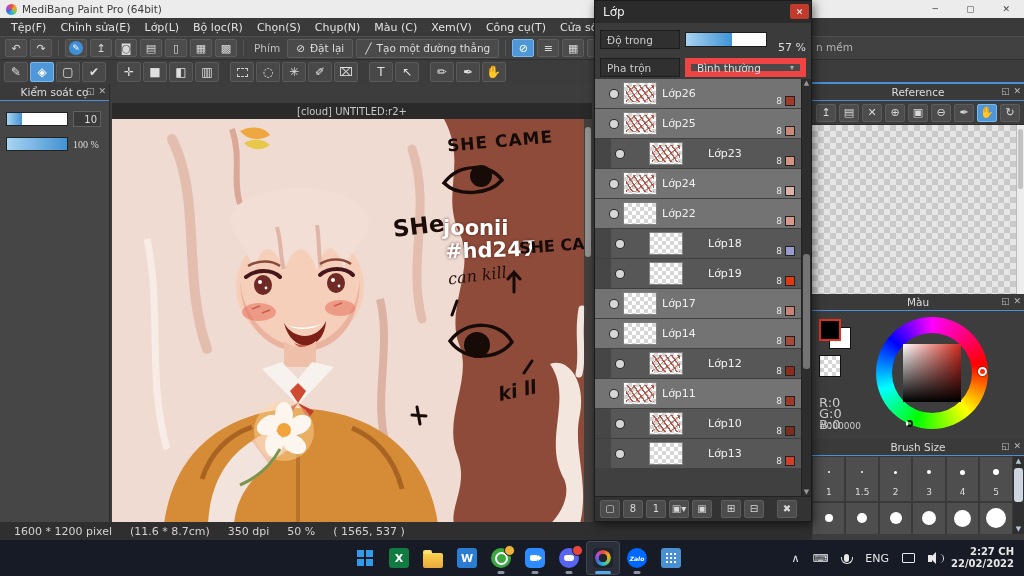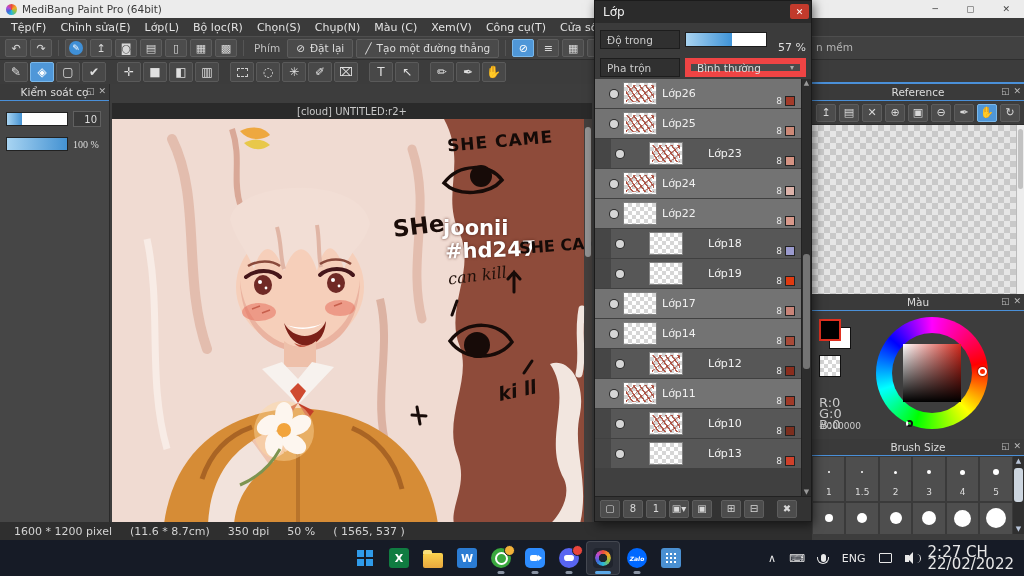--- a/index.html
+++ b/index.html
@@ -167,21 +167,21 @@
   .k-calculator .tb-ic{background:#4a90d2;border-radius:3px;}
   .k-calculator .tb-ic::after{content:"";width:2px;height:2px;background:#fff;box-shadow:0 4px #fff,0 8px #fff,4px 0 #fff,4px 4px #fff,4px 8px #fff,8px 0 #fff,8px 4px #fff,8px 8px #fff;margin:-8px 0 0 -8px;}
   .tb-tray{position:absolute;right:10px;display:flex;align-items:center;gap:13px;color:#e8e8e8;}
   .tray-g{font-size:11px;color:#e8e8e8;}
   .ic-mic{position:relative;width:5px;height:8px;background:#e8e8e8;border-radius:3px;margin:0 3px;}
   .ic-mic::after{content:"";position:absolute;left:-3.5px;top:3px;width:10px;height:6px;border:1.5px solid #e8e8e8;border-top:none;border-radius:0 0 7px 7px;}
   .ic-mon{width:13px;height:10px;border:1.5px solid #e8e8e8;border-radius:1px;}
   .ic-spk{position:relative;width:4px;height:7px;background:#e8e8e8;margin-right:6px;}
   .ic-spk::before{content:"";position:absolute;left:2px;top:-2.5px;border-right:6px solid #e8e8e8;border-top:6px solid transparent;border-bottom:6px solid transparent;}
   .ic-spk::after{content:"";position:absolute;left:11px;top:-1px;width:4px;height:9px;border-right:1.5px solid #e8e8e8;border-radius:0 7px 7px 0;}
-  .clock{font-size:15px;line-height:12px;}
+  .clock{text-align:right;font-size:10px;line-height:12px;font-weight:bold;}
 </style>
 </head>
 <body>
 
 <div id="stage">
 
   <div class="titlebar">
     <span class="app-logo"></span>
     <span class="t">MediBang Paint Pro (64bit)</span>
     <div class="win-controls">

